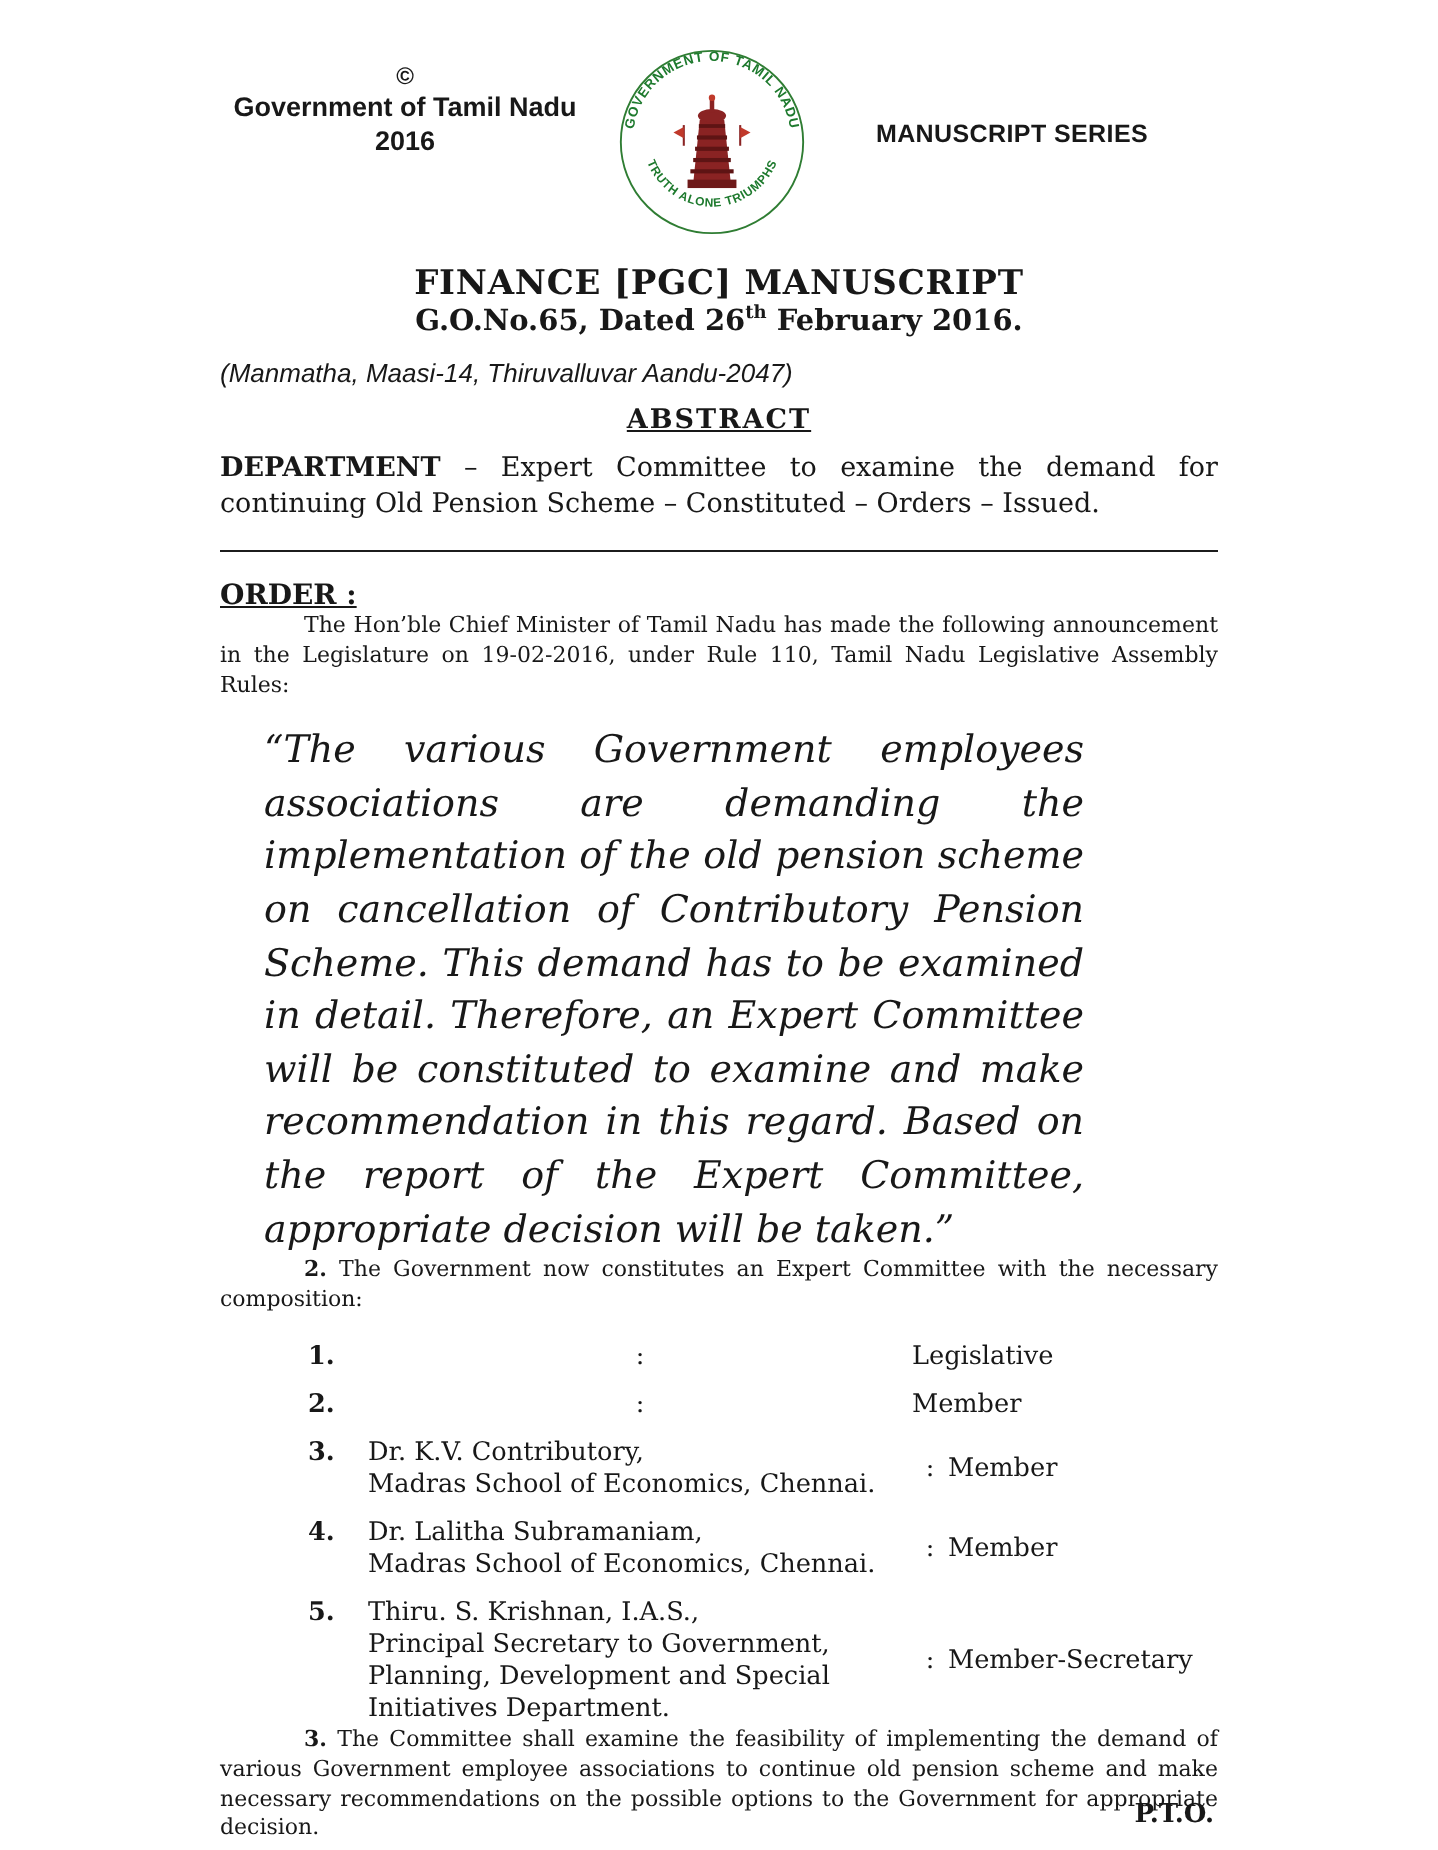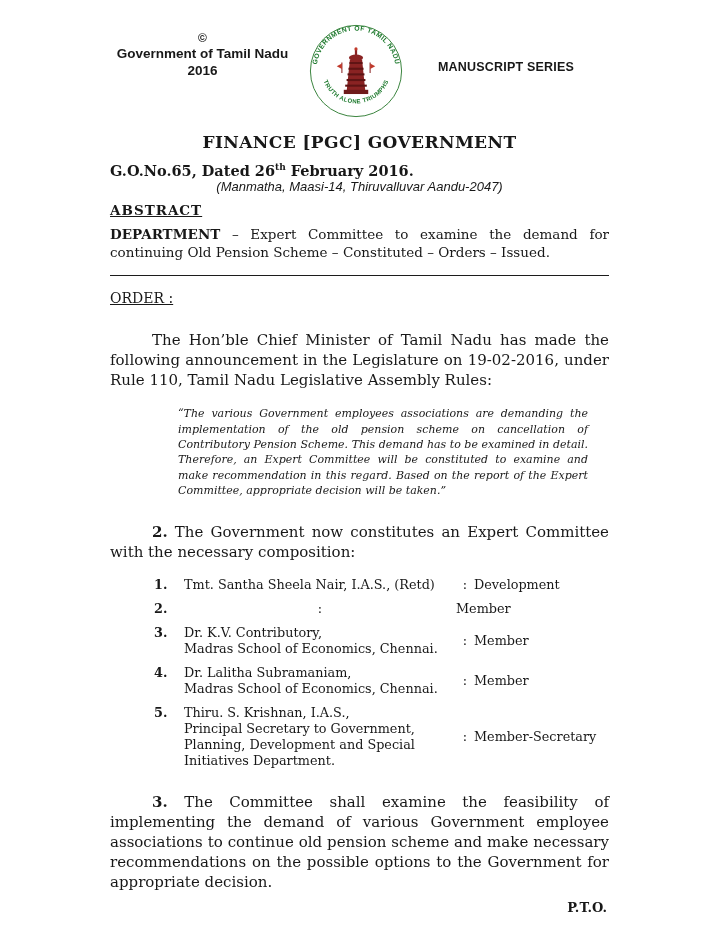--- a/index.html
+++ b/index.html
@@ -31,33 +31,33 @@
   .arc-text { font-family: "Liberation Sans", sans-serif; font-size: 7.2px; font-weight: bold; fill: #1e7a2e; letter-spacing: 0.45px; }
   .arc-text-sm { font-family: "Liberation Sans", sans-serif; font-size: 6.4px; font-weight: bold; fill: #1e7a2e; letter-spacing: 0.4px; }
   .hdr-right {
     flex: 1; text-align: center;
     font-family: "Liberation Sans", sans-serif; font-weight: bold;
     font-size: 12.5px; padding-top: 36px; letter-spacing: 0.2px;
   }
 
   
   .doc-title { text-align: center; font-weight: bold; font-size: 17px; margin-top: 14px; letter-spacing: 0.4px; }
-  .go-line { text-align: left; font-weight: bold; font-size: 14.5px; margin-top: 10px; }
+  .go-line { text-align: center; font-weight: bold; font-size: 14.5px; }
   .go-line sup { font-size: 9px; }
-  .calendar-line { text-align: center; font-style: italic; font-size: 13px; margin-top: 0; font-family: "Liberation Sans", sans-serif; }
-  .abstract-label { text-align: left; font-weight: bold; font-size: 13.5px; margin-top: 8px; text-decoration: underline; letter-spacing: 1px; }
+  .calendar-line { text-align: left; font-style: italic; font-size: 13px; margin-top: 10px; font-family: "Liberation Sans", sans-serif; }
+  .abstract-label { text-align: center; font-weight: bold; font-size: 13.5px; margin-top: 8px; text-decoration: underline; letter-spacing: 1px; }
 
   
   .abstract-para { font-size: 13.5px; margin-top: 8px; text-align: justify; line-height: 1.33; }
   .b { font-weight: bold; }
   .rule { border: none; border-top: 1.6px solid #1c1c1c; margin: 2px 0 0 0; }
-  .order-label { display: inline-block; font-weight: normal; font-size: 14px; margin-top: 14px; text-decoration: underline; }
-  .para { font-size: 15px; line-height: 1.33; text-align: justify; margin-top: 24px; }
+  .order-label { display: inline-block; font-weight: bold; font-size: 14px; margin-top: 14px; text-decoration: underline; }
+  .para { font-size: 11px; line-height: 1.33; text-align: justify; margin-top: 0; }
   .indent { text-indent: 42px; }
-  .quote { font-style: italic; margin: 12px 0 0 68px; width: 410px; font-size: 11px; line-height: 1.4; text-align: justify; }
+  .quote { font-style: italic; margin: 12px 0 0 22px; width: 410px; font-size: 19px; line-height: 1.4; text-align: justify; }
 
   
   .members { margin: 14px 0 0 44px; display: flex; flex-direction: column; gap: 8px; font-size: 12.8px; line-height: 1.25; }
   .member-row { display: grid; grid-template-columns: 30px 272px 18px auto; align-items: center; }
   .member-num { font-weight: bold; align-self: start; }
   .member-name { white-space: pre-line; }
   .member-colon { text-align: center; }
 
   .pto { position: absolute; right: 112px; bottom: 10px; font-weight: bold; font-size: 13px; }
 </style>
@@ -99,21 +99,21 @@
         <line x1="35" y1="41" x2="35" y2="52" stroke="#8a2323" stroke-width="1.1"></line>
         <polygon points="35,42 35,48 29.5,45" fill="#c0392b"></polygon>
         <line x1="65" y1="41" x2="65" y2="52" stroke="#8a2323" stroke-width="1.1"></line>
         <polygon points="65,42 65,48 70.5,45" fill="#c0392b"></polygon>
       </g>
     </svg>
 
     <div class="hdr-right">MANUSCRIPT SERIES</div>
   </div>
 
-  <div class="doc-title">FINANCE [PGC] GOVERNMENT</div>
+  <div class="doc-title">FINANCE [PGC] MANUSCRIPT</div>
 
   <div class="go-line"><span>G.O.No.65, Dated 26</span><sup>th</sup><span> February 2016.</span></div>
 
   <div class="calendar-line">(Manmatha, Maasi-14, Thiruvalluvar Aandu-2047)</div>
 
   <div class="abstract-label">ABSTRACT</div>
 
   <p class="abstract-para"><span class="b">DEPARTMENT</span><span> – Expert Committee to examine the demand for continuing Old Pension Scheme – Constituted – Orders – Issued.</span></p>
 
   <hr class="rule">
@@ -122,23 +122,22 @@
 
   <p class="para indent">The Hon’ble Chief Minister of Tamil Nadu has made the following announcement in the Legislature on 19-02-2016, under Rule 110, Tamil Nadu Legislative Assembly Rules:</p>
 
   <p class="quote">“The various Government employees associations are demanding the implementation of the old pension scheme on cancellation of Contributory Pension Scheme.  This demand has to be examined in detail.  Therefore, an Expert Committee will be constituted to examine and make recommendation in this regard.  Based on the report of the Expert Committee, appropriate  decision will be taken.”</p>
 
   <p class="para indent"><span class="b">2.</span><span> The Government now constitutes an Expert Committee with the necessary composition:</span></p>
 
   <div class="members">
     <div class="member-row">
       <span class="member-num">1.</span>
-      <span class="member-name">Tmt. Santha Sheela Nair, I.A.S., (Retd)</span>
       <span class="member-colon">:</span>
-      <span class="member-role">Development</span>
+      <span class="member-role">Legislative</span>
     </div>
     <div class="member-row">
       <span class="member-num">2.</span>
       <span class="member-colon">:</span>
       <span class="member-role">Member</span>
     </div>
     <div class="member-row">
       <span class="member-num">3.</span>
       <span class="member-name">Dr. K.V. Contributory,
 Madras School of Economics, Chennai.</span>

